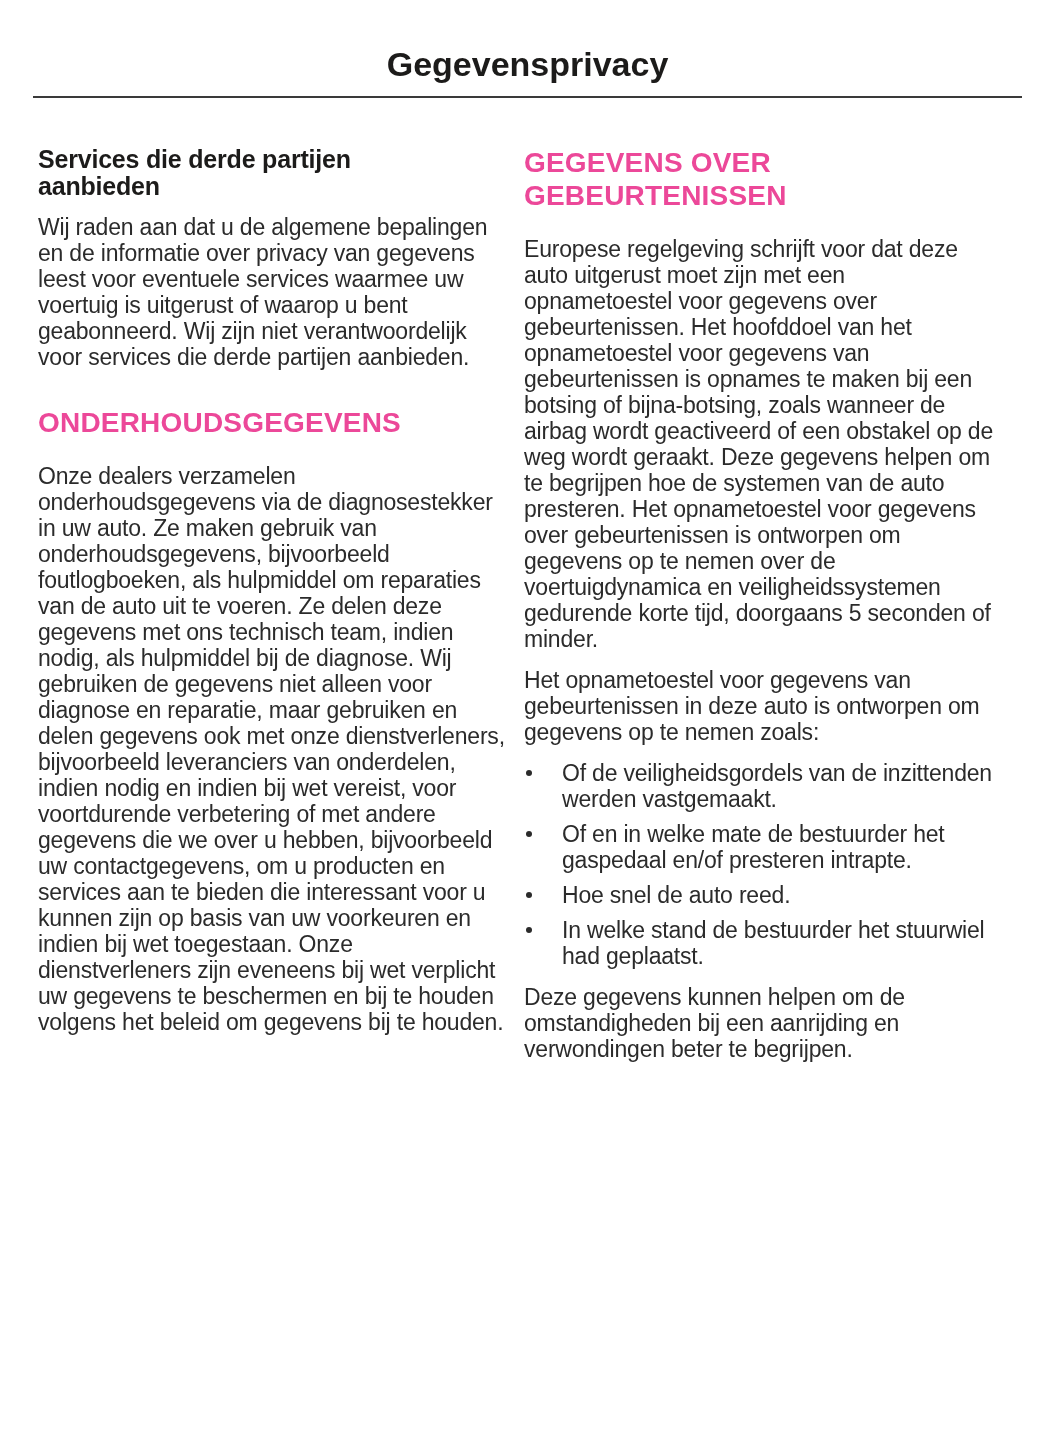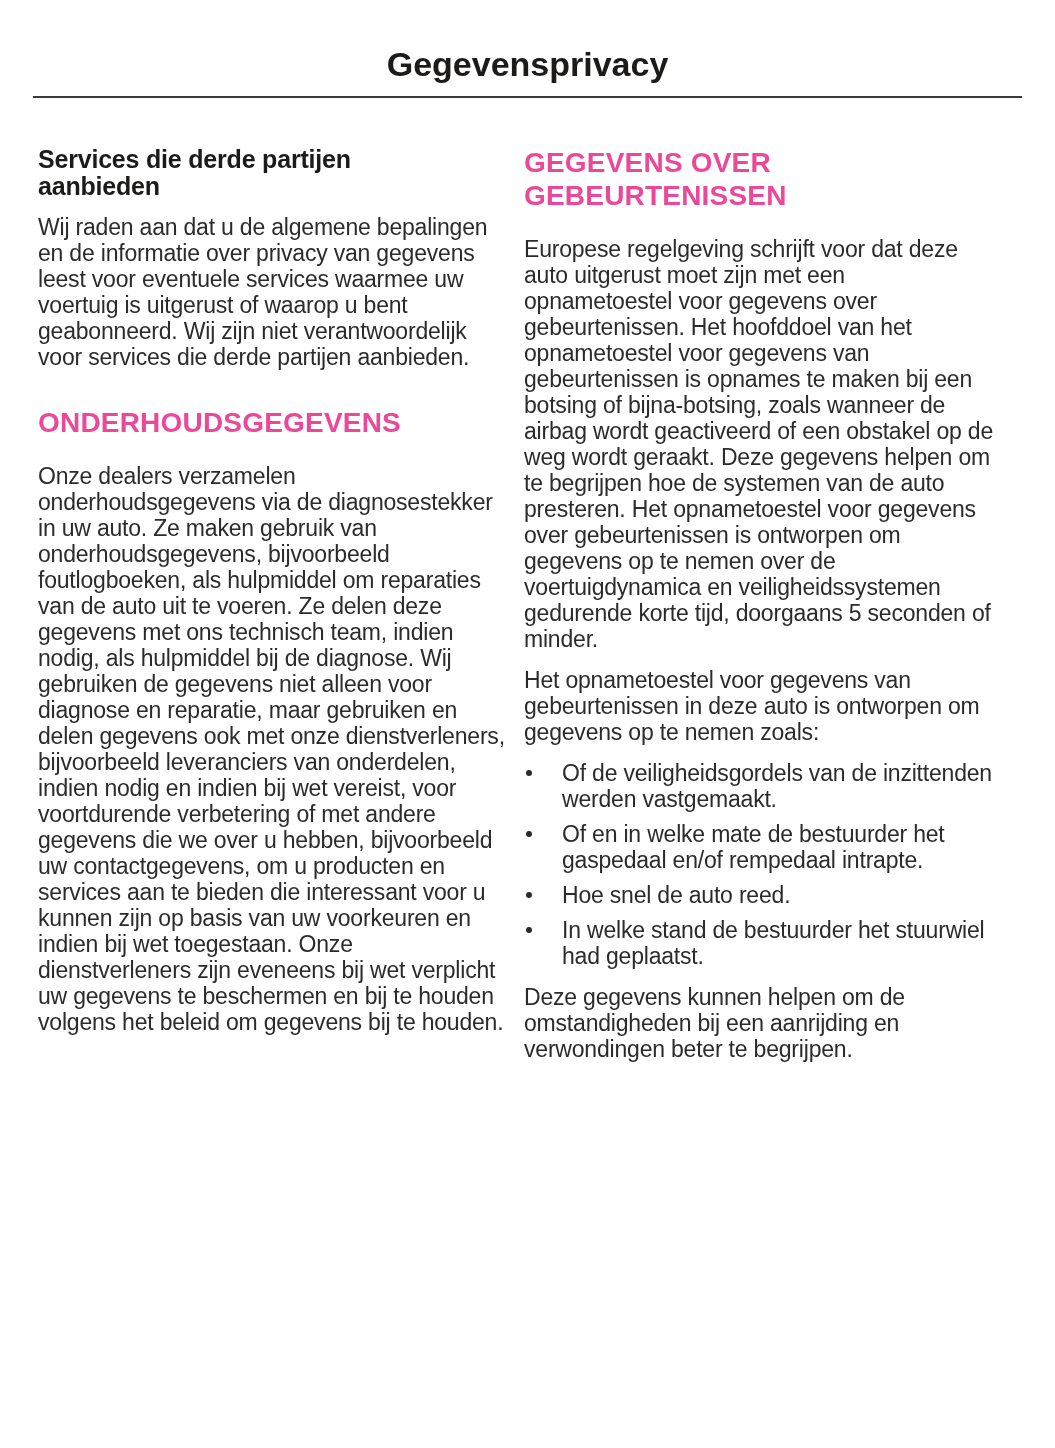--- a/index.html
+++ b/index.html
@@ -145,21 +145,21 @@
 
       <p>Het opnametoestel voor gegevens van gebeurtenissen in deze auto is ontworpen om gegevens op te nemen zoals:</p>
 
       <ul class="bullet-list">
         <li>
           <span class="bullet-glyph"></span>
           <span class="bullet-text">Of de veiligheidsgordels van de inzittenden werden vastgemaakt.</span>
         </li>
         <li>
           <span class="bullet-glyph"></span>
-          <span class="bullet-text">Of en in welke mate de bestuurder het gaspedaal en/of rempedaal intrapte.</span>
+          <span class="bullet-text">Of en in welke mate de bestuurder het gaspedaal en/of presteren intrapte.</span>
         </li>
         <li>
           <span class="bullet-glyph"></span>
           <span class="bullet-text">Hoe snel de auto reed.</span>
         </li>
         <li>
           <span class="bullet-glyph"></span>
           <span class="bullet-text">In welke stand de bestuurder het stuurwiel had geplaatst.</span>
         </li>
       </ul>

